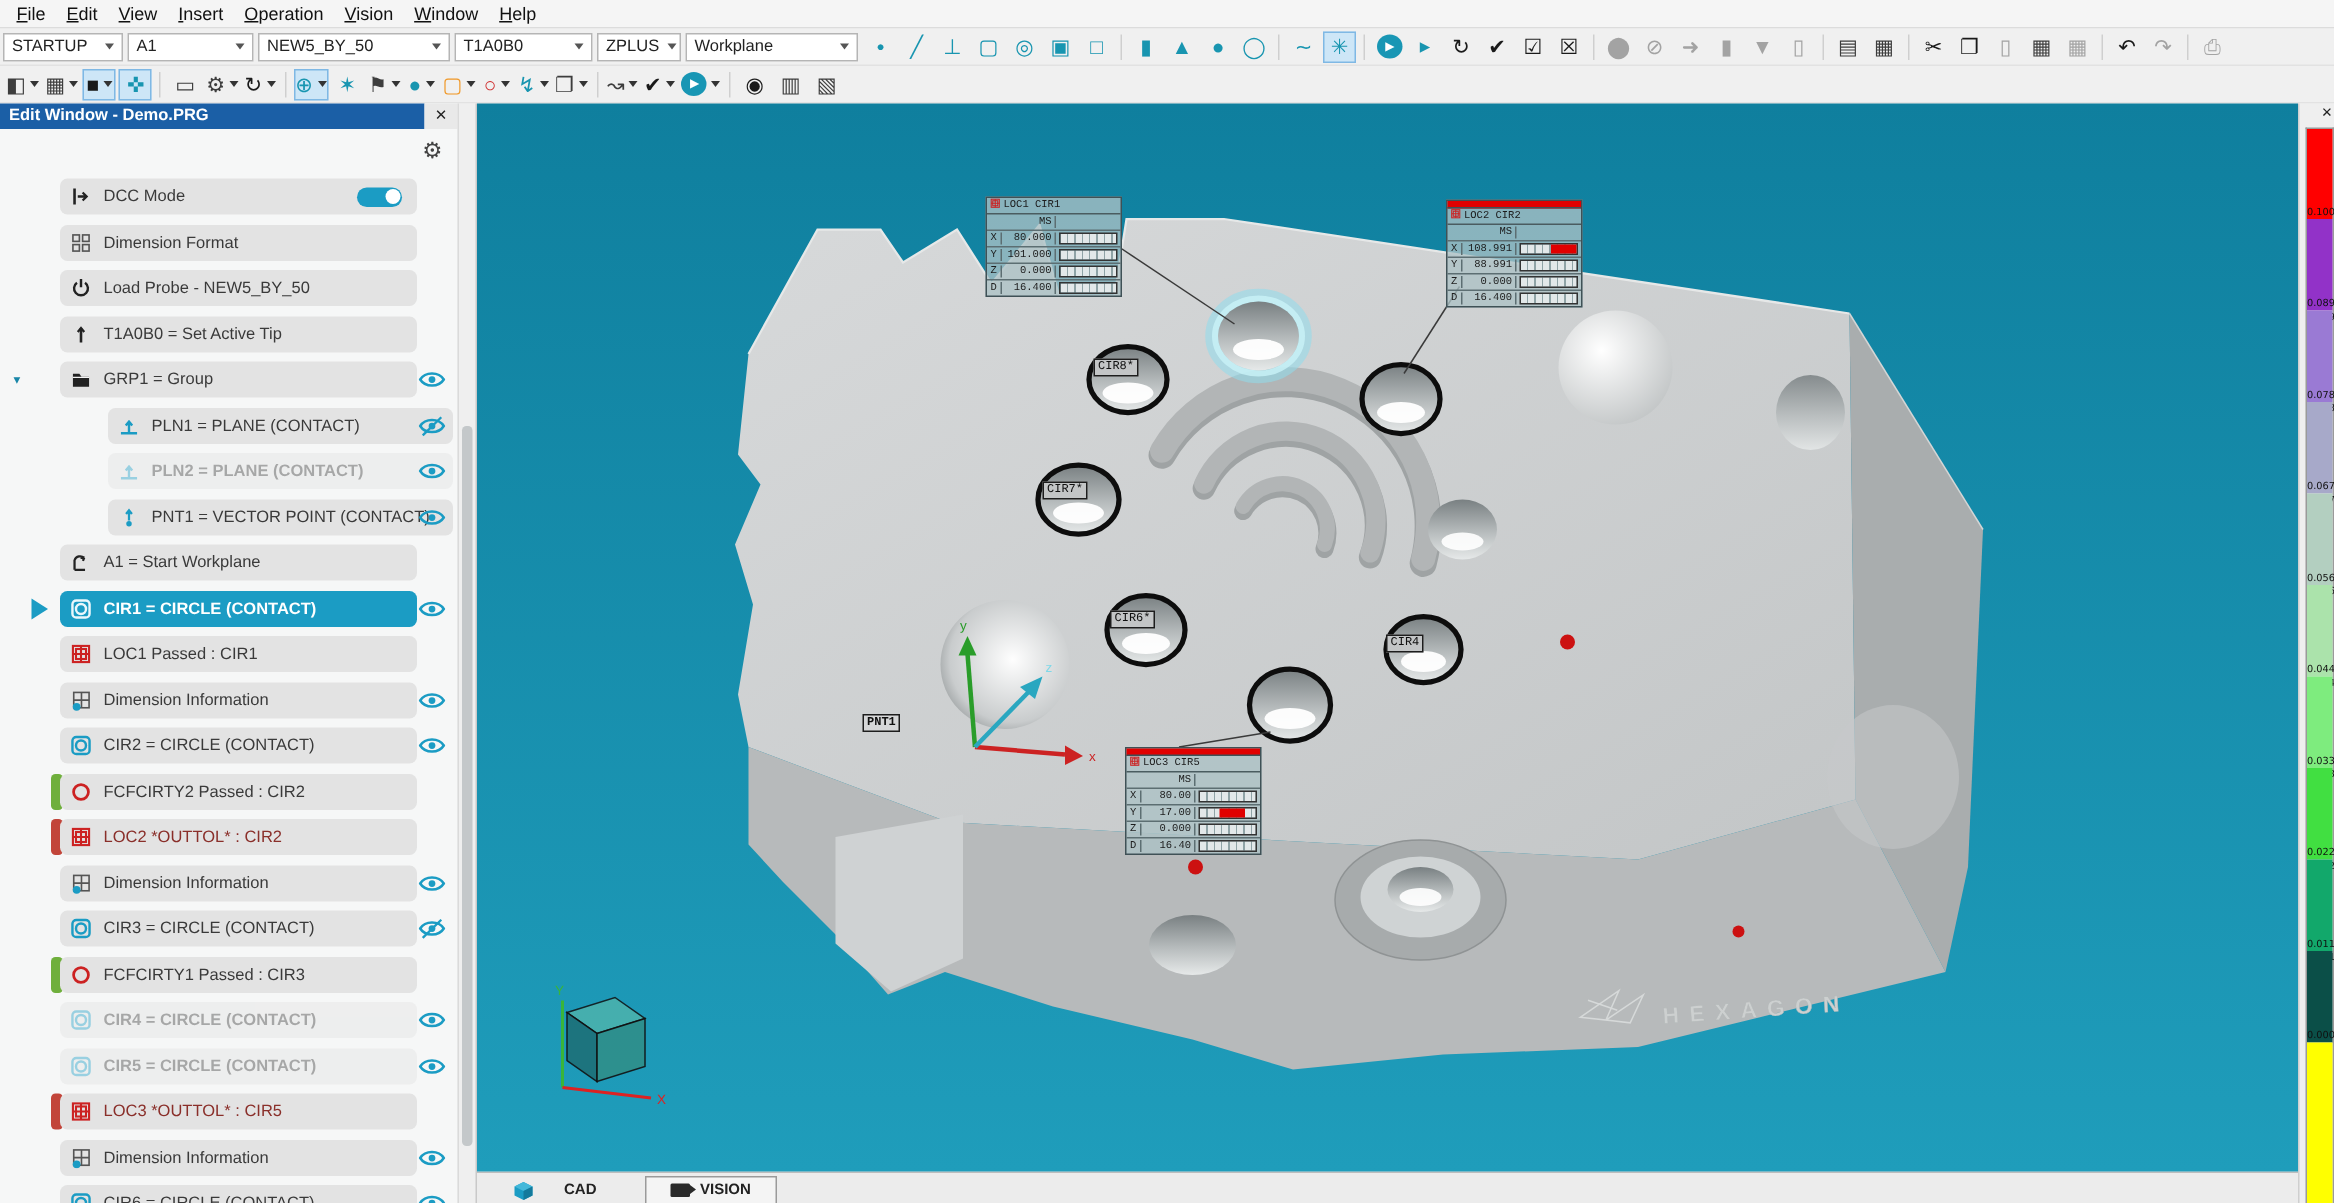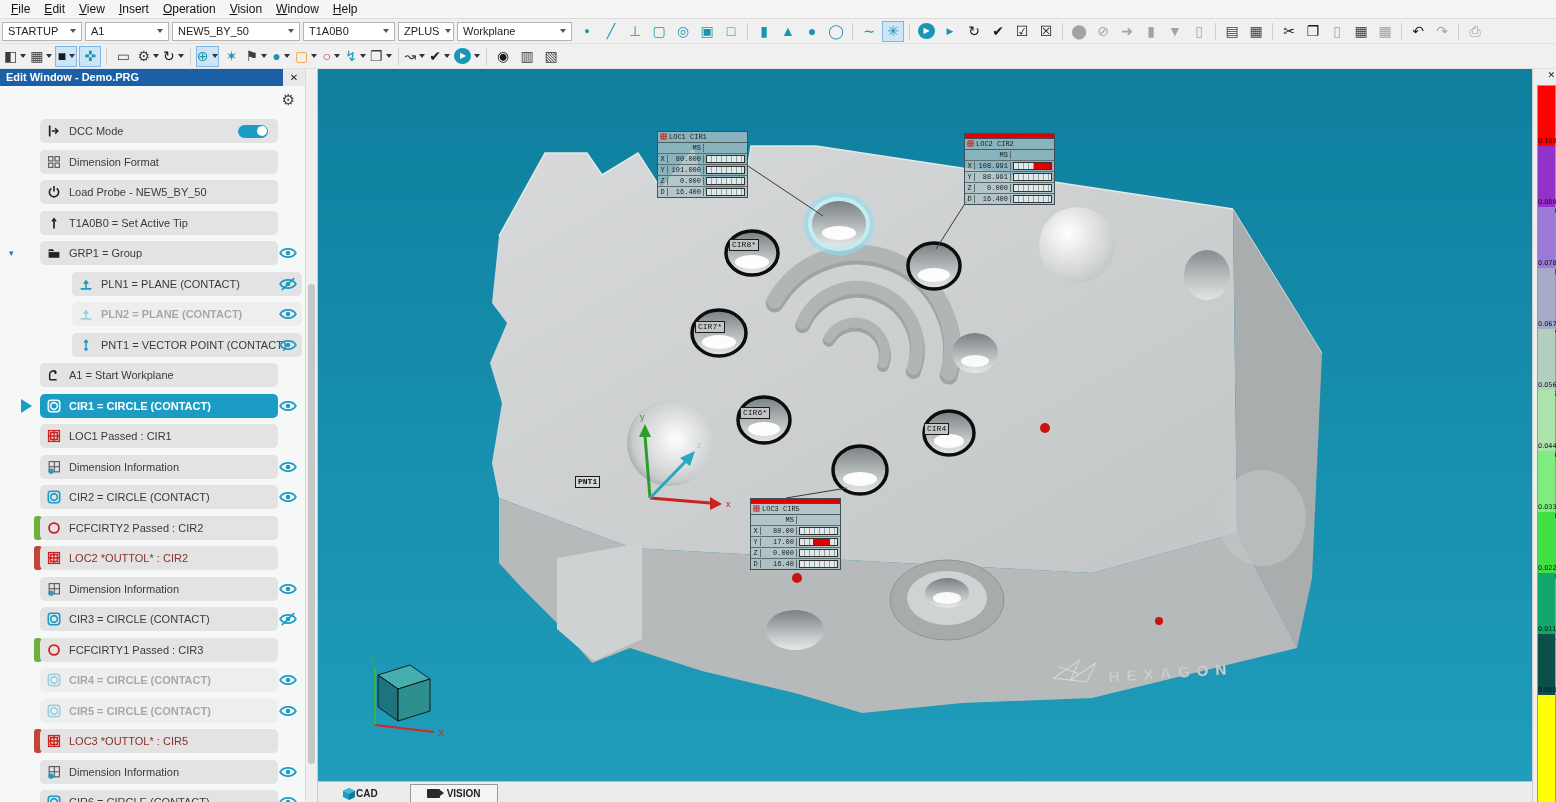--- a/index.html
+++ b/index.html
@@ -67,21 +67,21 @@
   .bbox.red-right::after{content:"";position:absolute;right:0;top:0;bottom:0;width:46%;background:#e00000;}
   .bbox.red-mid::after{content:"";position:absolute;left:34%;top:0;bottom:0;width:46%;background:#e00000;}
   
   #cbar{width:26px;position:relative;background:#efefef;border-left:1px solid #cfcfcf;flex:none;}
   .cb-x{position:absolute;top:1px;right:4px;font-size:9px;color:#222;}
   #cbbody{position:absolute;top:16px;left:4px;width:17px;bottom:0;border:1px solid #9a9a9a;border-bottom:none;}
   .cb-band{position:absolute;left:0;width:100%;}
   .cb-l{position:absolute;left:0;width:100%;font-size:6.5px;text-align:center;color:#101010;line-height:1.05;font-family:"DejaVu Sans",sans-serif;}
   
   #tabs{height:24px;background:#ececec;border-top:1px solid #bdbdbd;display:flex;align-items:center;padding-left:14px;box-sizing:border-box;}
-  .cadtab{display:flex;align-items:center;gap:0;font-size:10px;font-weight:bold;color:#222;padding:0 10px;}
+  .cadtab{display:flex;align-items:center;gap:20px;font-size:10px;font-weight:bold;color:#222;padding:0 10px;}
   .vistab{display:flex;align-items:center;gap:7px;font-size:10px;font-weight:bold;color:#222;border:1px solid #9a9a9a;background:#f4f4f4;padding:3px 16px;margin-left:22px;}
   .cam{width:13px;height:9px;background:#2a2a2a;position:relative;border-radius:1px;}
   .cam::after{content:"";position:absolute;right:-4px;top:1px;border-left:4.5px solid #2a2a2a;border-top:3.5px solid transparent;border-bottom:3.5px solid transparent;}
 </style>
 </head>
 <body>
 
 <div id="menubar">
     <div class="menu-item">File</div>
     <div class="menu-item">Edit</div>

